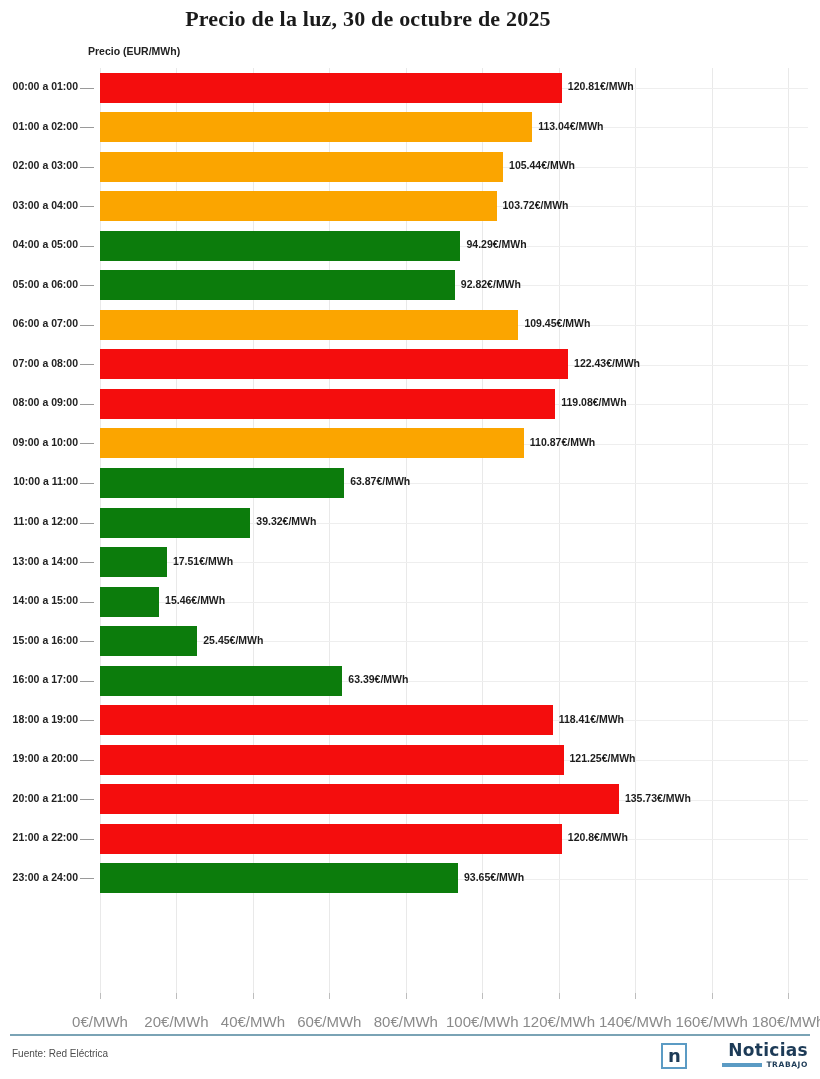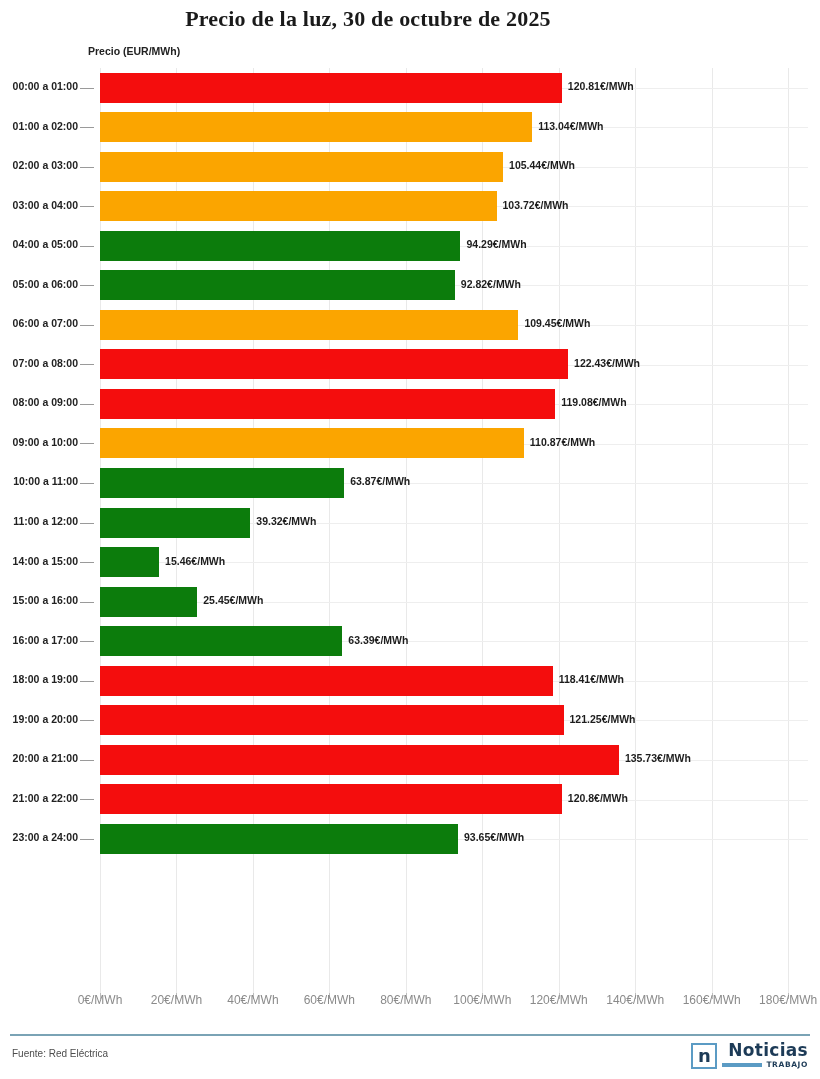--- a/index.html
+++ b/index.html
@@ -107,22 +107,22 @@
     top: 993px; left: 0;
     width: 820px; height: 32px;
   }
   .xtick-mark {
     position: absolute;
     top: 0; width: 1px; height: 6px;
     background: #bdbdbd;
   }
   .xtick-label {
     position: absolute;
-    top: 0;
-    font-size: 12px;
+    top: 20px;
+    font-size: 15px;
     color: #8a8a8a;
     white-space: nowrap;
     transform: translateX(-50%);
   }
 
   
   #footer-rule {
     position: absolute;
     top: 1034px; left: 10px;
     width: 800px; height: 2px;
@@ -152,20 +152,21 @@
     font-weight: bold;
     font-size: 18px;
     line-height: 1;
     color: #1d3b57;
   }
   #brand-textwrap {
     display: flex;
     flex-direction: column;
     align-items: flex-end;
     justify-content: flex-end;
+    margin-left: 30px;
   }
   #brand-name {
     font-family: "DejaVu Sans", sans-serif;
     font-weight: bold;
     font-size: 17px;
     line-height: 17px;
     color: #1d3b57;
     letter-spacing: .3px;
   }
   #brand-sub-row {
@@ -285,20 +286,27 @@
           <div class="tick-dash"></div>
           <div class="bar" title="10:00 a 11:00: 63.87€/MWh" style="width: 244.175px; background: rgb(12, 124, 12);"></div>
           <div class="val-label" style="left: 350.175px;">63.87€/MWh</div>
         </div>
         <div class="row">
           <div class="row-line"></div>
           <div class="cat-label">11:00 a 12:00</div>
           <div class="tick-dash"></div>
           <div class="bar" title="11:00 a 12:00: 39.32€/MWh" style="width: 150.32px; background: rgb(12, 124, 12);"></div>
           <div class="val-label" style="left: 256.32px; text-align: right;">39.32€/MWh</div>
+        </div>
+        <div class="row">
+          <div class="row-line"></div>
+          <div class="cat-label">13:00 a 14:00</div>
+          <div class="tick-dash"></div>
+          <div class="bar" title="13:00 a 14:00: 17.51€/MWh" style="width: 66.9407px; background: rgb(12, 124, 12);"></div>
+          <div class="val-label" style="left: 172.941px;">17.51€/MWh</div>
         </div>
         <div class="row">
           <div class="row-line"></div>
           <div class="cat-label">14:00 a 15:00</div>
           <div class="tick-dash"></div>
           <div class="bar" title="14:00 a 15:00: 15.46€/MWh" style="width: 59.1036px; background: rgb(12, 124, 12);"></div>
           <div class="val-label" style="left: 165.104px;">15.46€/MWh</div>
         </div>
         <div class="row">
           <div class="row-line"></div>

